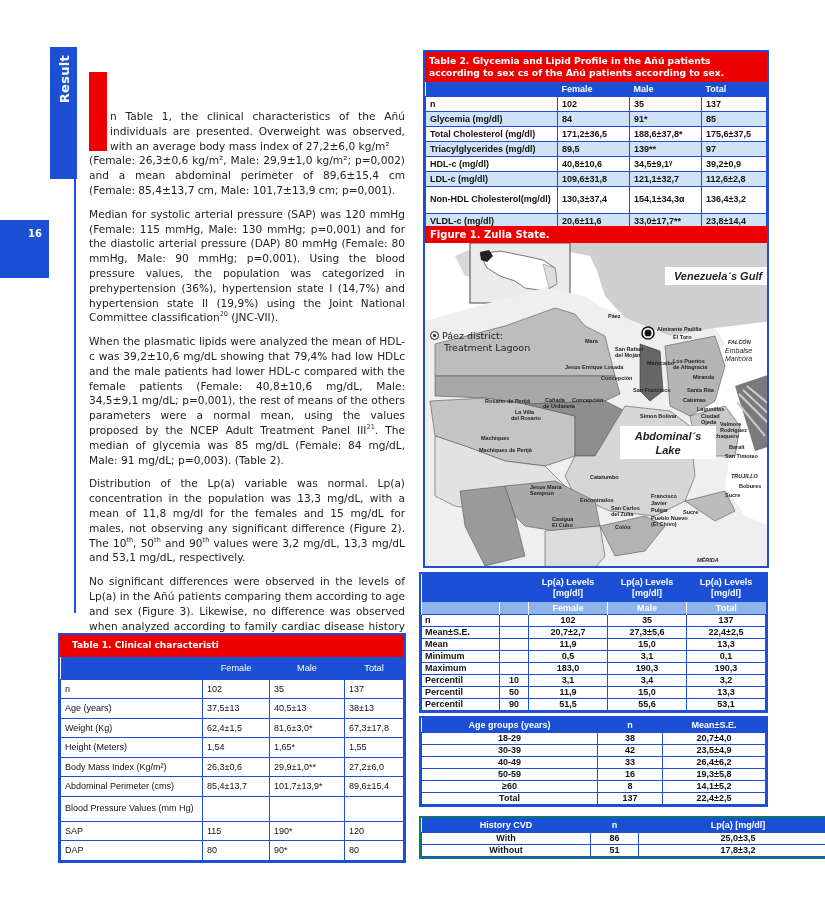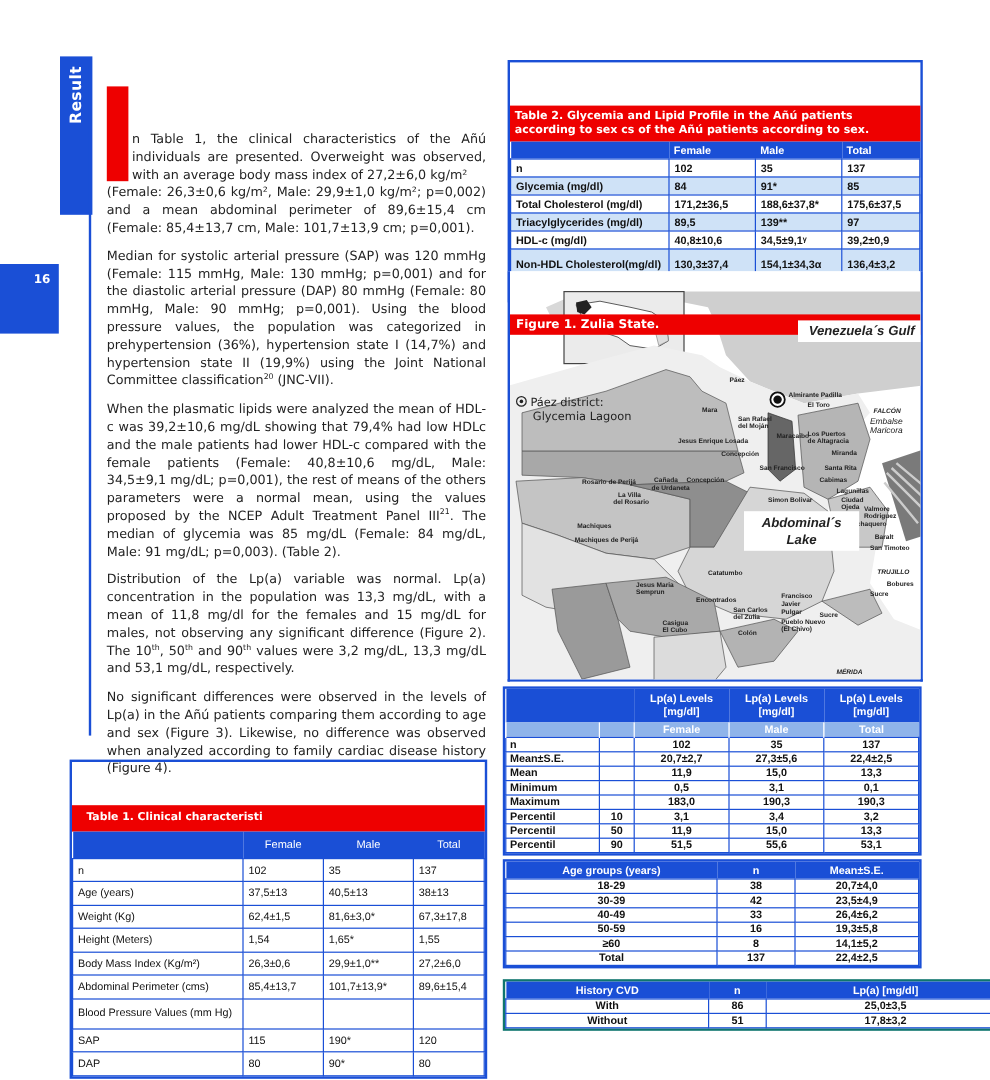--- a/index.html
+++ b/index.html
@@ -17,21 +17,21 @@
   .dropcap { position: absolute; left: 89px; top: 72px; width: 18px; height: 79px; background: #ee0000; }
 
   
   .col-text { position: absolute; left: 89px; top: 109px; width: 316px; font-family: "DejaVu Sans", sans-serif; font-size: 10.6px; line-height: 14.8px; text-align: justify; color: #222; }
   .col-text p { margin-bottom: 9px; }
   .col-text p.first { text-indent: 0; }
   .indent-lines { display: block; padding-left: 21px; }
 
   
   table { border-collapse: collapse; }
-  .t-caption { background: #ee0000; color: #fff; font-weight: bold; font-size: 9px; font-family: "Liberation Sans", sans-serif; margin-top: 36px; }
+  .t-caption { background: #ee0000; color: #fff; font-weight: bold; font-size: 9px; font-family: "Liberation Sans", sans-serif; }
 
   
   .table1 { position: absolute; left: 58px; top: 633px; width: 348px; border: 2px solid #1a4fd6; }
   .table1 .t-caption { height: 22px; padding: 5px 0 0 12px; font-family: "DejaVu Sans", sans-serif; font-size: 9px; }
   .table1 table { width: 100%; font-family: "Liberation Sans", sans-serif; font-size: 9px; }
   .table1 thead td { background: #1a4fd6; color: #fff; height: 22px; text-align: center; font-size: 9.2px; }
   .table1 tbody td { border: 1px solid #1a4fd6; height: 19.5px; padding: 0 4px; color: #111; }
   .table1 td.c1 { width: 142px; }
   .table1 td.c2 { width: 67px; }
   .table1 td.c3 { width: 75px; }
@@ -205,20 +205,26 @@
           <td class="c1">Triacylglycerides (mg/dl)</td>
           <td>89,5</td>
           <td>139**</td>
           <td>97</td>
         </tr>
       <tr>
           <td class="c1">HDL-c (mg/dl)</td>
           <td>40,8±10,6</td>
           <td>34,5±9,1ᵞ</td>
           <td>39,2±0,9</td>
+        </tr>
+      <tr>
+          <td class="c1">LDL-c (mg/dl)</td>
+          <td>109,6±31,8</td>
+          <td>121,1±32,7</td>
+          <td>112,6±2,8</td>
         </tr>
       <tr class="tall">
           <td class="c1">Non-HDL Cholesterol(mg/dl)</td>
           <td>130,3±37,4</td>
           <td>154,1±34,3α</td>
           <td>136,4±3,2</td>
         </tr>
       <tr>
           <td class="c1">VLDL-c (mg/dl)</td>
           <td>20,6±11,6</td>
@@ -331,21 +337,21 @@
       <text x="127" y="301">El Cubo</text>
       <text x="272" y="336" font-style="italic">MÉRIDA</text>
     </g>
     <g class="map-label" font-size="7" font-style="italic" fill="#444">
       <text x="300" y="127">Embalse</text>
       <text x="300" y="135">Maricora</text>
     </g>
   </svg>
   <div class="legend">
     <div><span class="dot"></span><span>Páez district:</span></div>
-    <div style="padding-left:14px">Glycemia Lagoon</div>
+    <div style="padding-left:14px">Treatment Lagoon</div>
   </div>
   <div class="gulf-label">Venezuela´s Gulf</div>
   <div class="lake-label">
     <div>Abdominal´s</div>
     <div>Lake</div>
   </div>
 </div>
 
 <div class="table3">
   <table>

